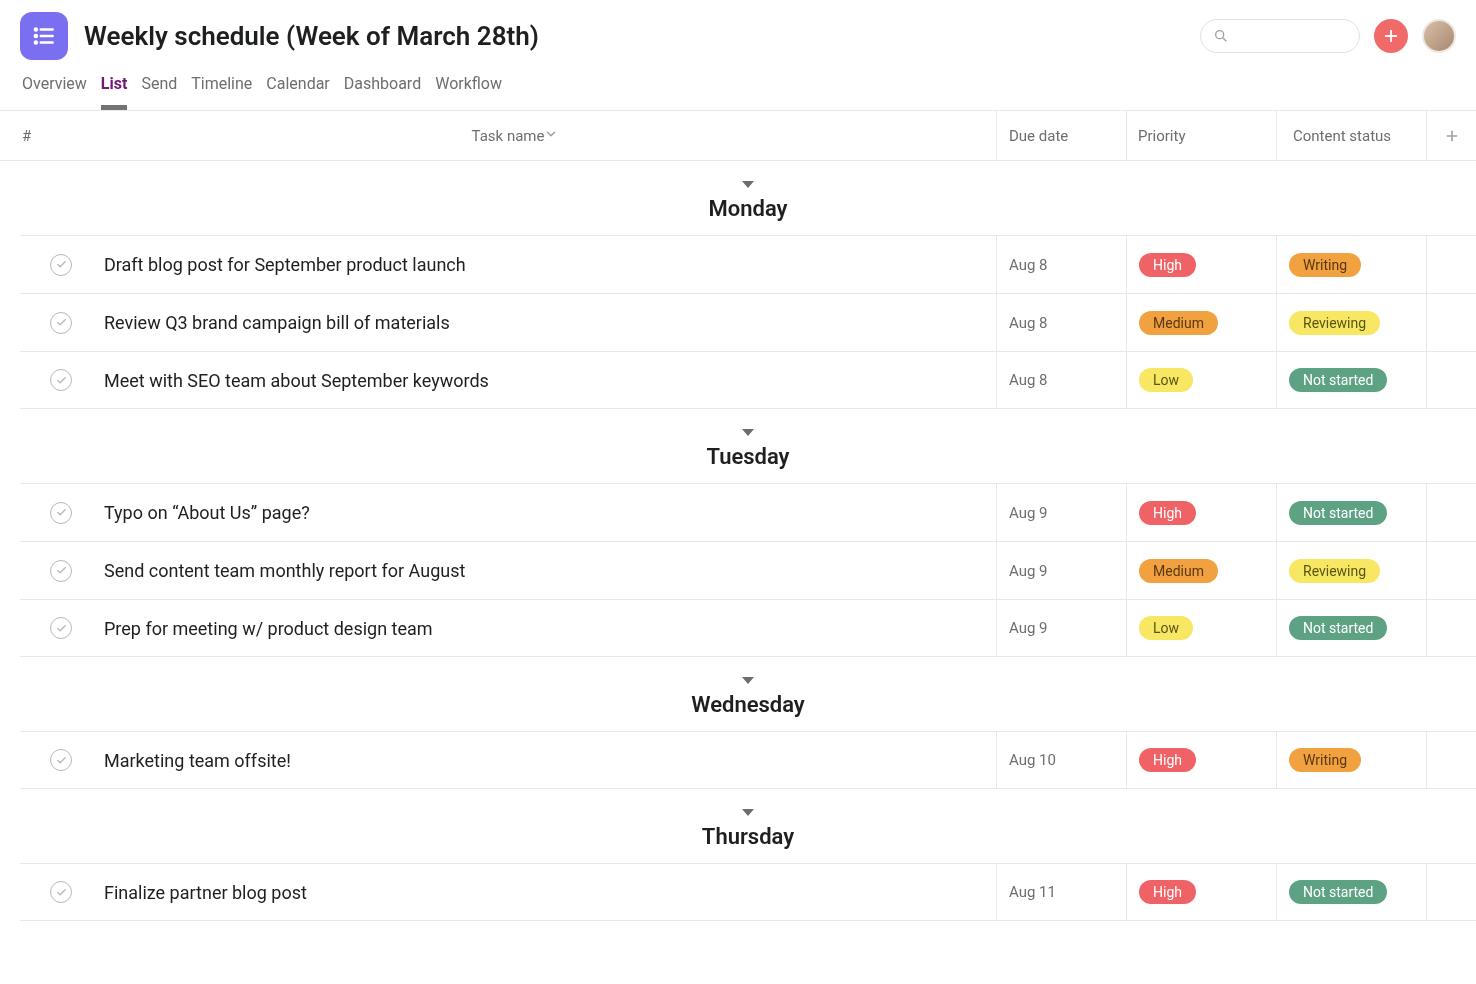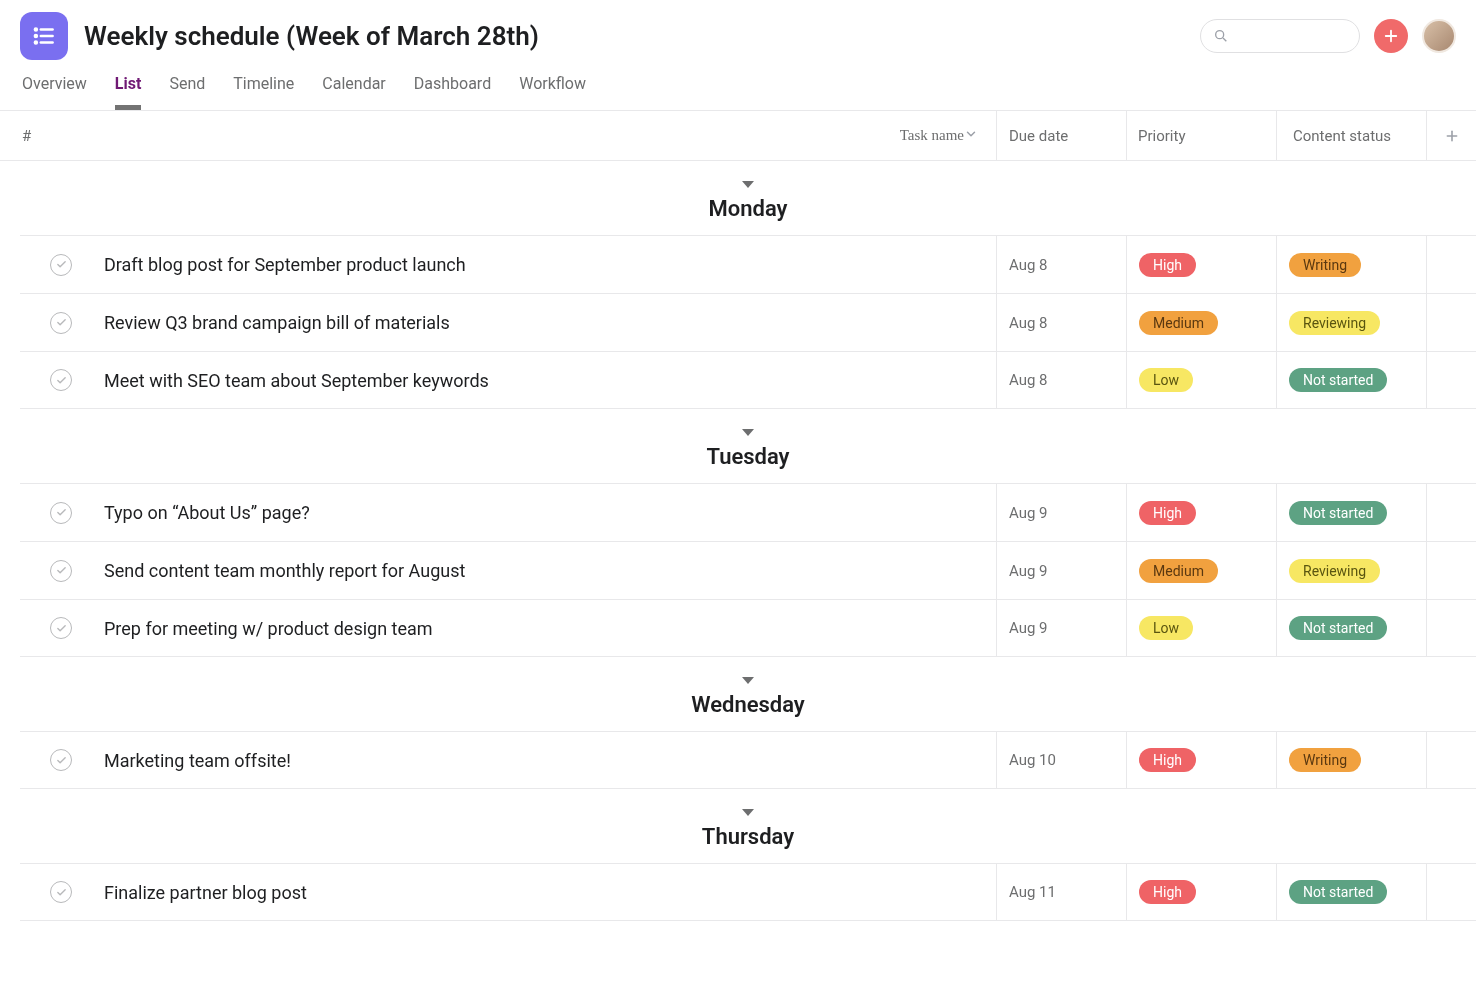--- a/index.html
+++ b/index.html
@@ -61,21 +61,21 @@
 }
 .avatar {
   width: 34px;
   height: 34px;
   border-radius: 50%;
   background: linear-gradient(135deg,#d8c0a8 0%, #a88870 100%);
   border: 2px solid #f0e8e0;
 }
 .tabs {
   display: flex;
-  gap: 28px;
+  gap: 14px;
   padding: 14px 22px 0 22px;
   border-bottom: 1px solid #e8e8ea;
 }
 .tab {
   padding: 0 0 12px 0;
   font-size: 16px;
   color: #6d6e6f;
   cursor: pointer;
 }
 .tab.active {
@@ -86,21 +86,21 @@
 .col-header-row {
   display: flex;
   align-items: center;
   border-bottom: 1px solid #e8e8ea;
   height: 50px;
   font-size: 15px;
   color: #6d6e6f;
   padding-left: 22px;
 }
 .col-num { width: 30px; }
-.col-taskname { flex: 1; display:flex; align-items:center; justify-content:flex-end; padding-right:18px;font-family:Liberation Serif, serif;}
+.col-taskname { flex: 1; display:flex; align-items:center; justify-content:center; padding-right:18px;}
 .col-due { width: 130px; padding-left: 12px; border-left:1px solid #e8e8ea; height:100%; display:flex; align-items:center;}
 .col-priority { width: 150px; padding-left: 11px; border-left:1px solid #e8e8ea; height:100%; display:flex; align-items:center;}
 .col-status { width: 150px; padding-left: 16px; border-left:1px solid #e8e8ea; height:100%; display:flex; align-items:center;}
 .col-add { width: 50px; border-left:1px solid #e8e8ea; height:100%; display:flex; align-items:center; justify-content:center; color:#9ca0a8;}
 .section {
   padding: 0 0 0 20px;
 }
 .section-header {
   display: flex;
   align-items: center;

